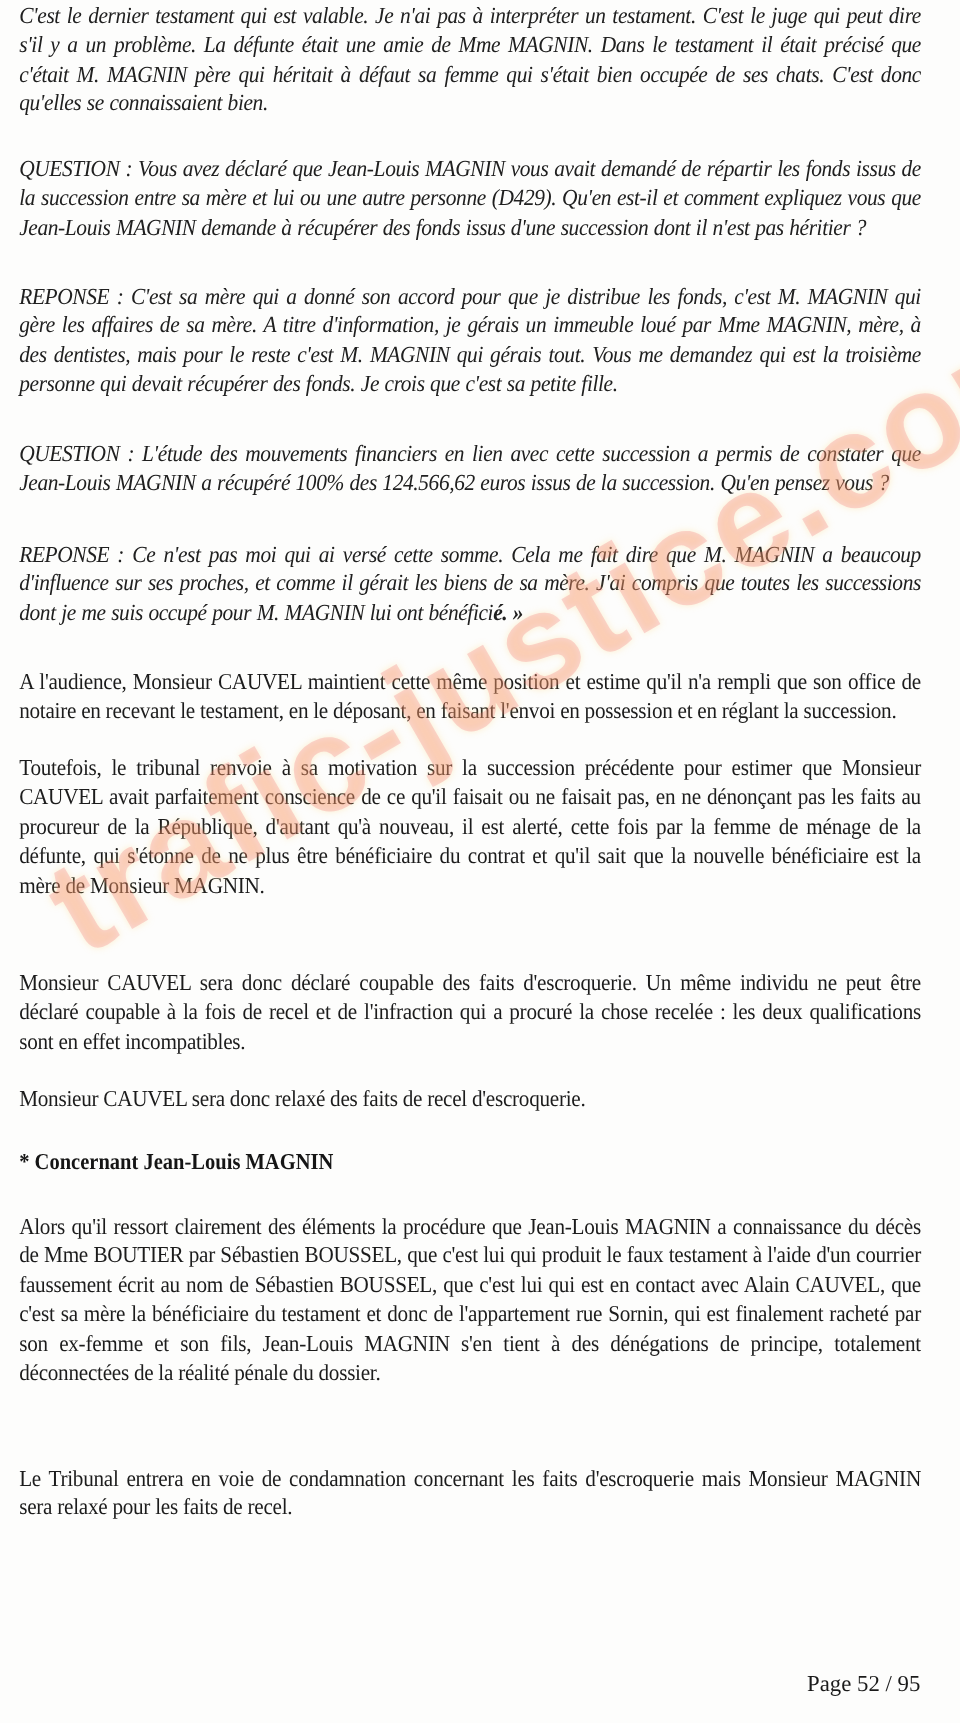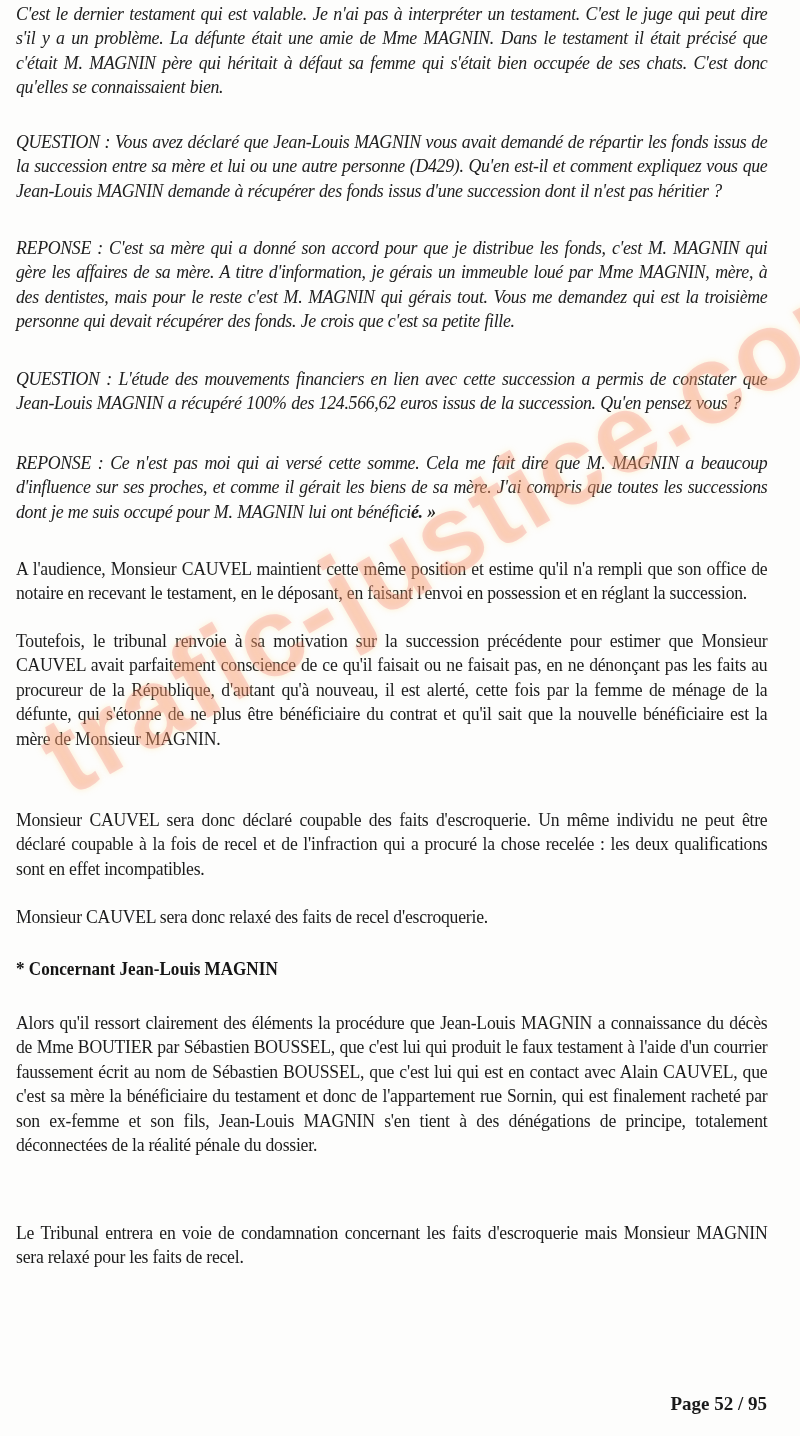--- a/index.html
+++ b/index.html
@@ -61,21 +61,21 @@
       transform: scaleX(0.9);
       transform-origin: left top;
       width: 800px;
     }
     .b { font-weight: bold; }
     .footer {
       position: absolute;
       right: 33px;
       top: 1393px;
       font-family: "Liberation Serif", "DejaVu Serif", serif;
-      font-weight: bold;
+      font-weight: normal;
       font-size: 19px;
       color: #1a1a1a;
     }
     .watermark {
       position: absolute;
       left: 50px;
       top: 700px;
       font-family: "Liberation Sans", "DejaVu Sans", sans-serif;
       font-weight: bold;
       font-size: 112px;

